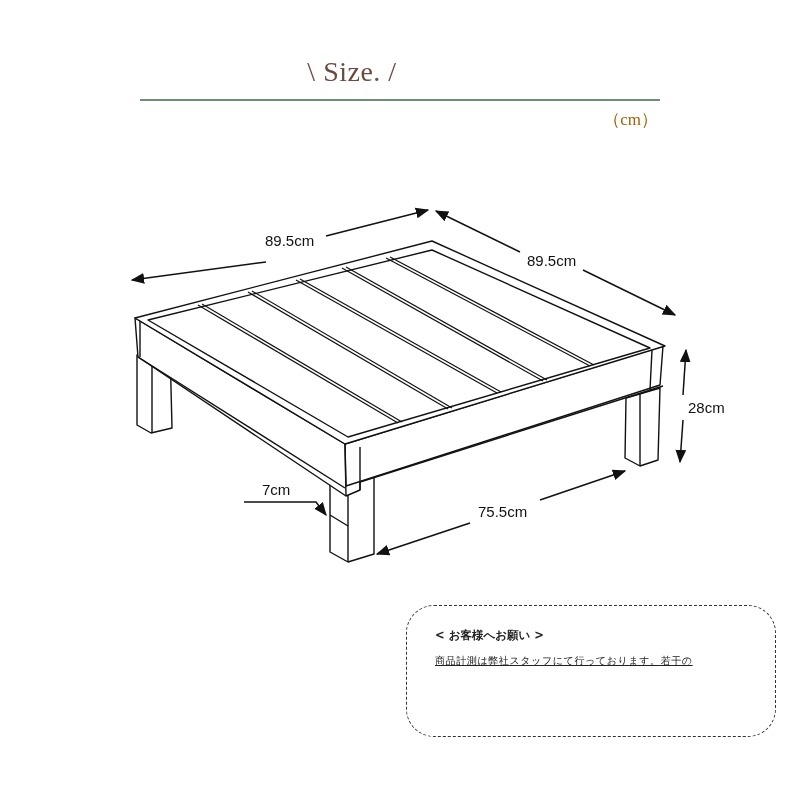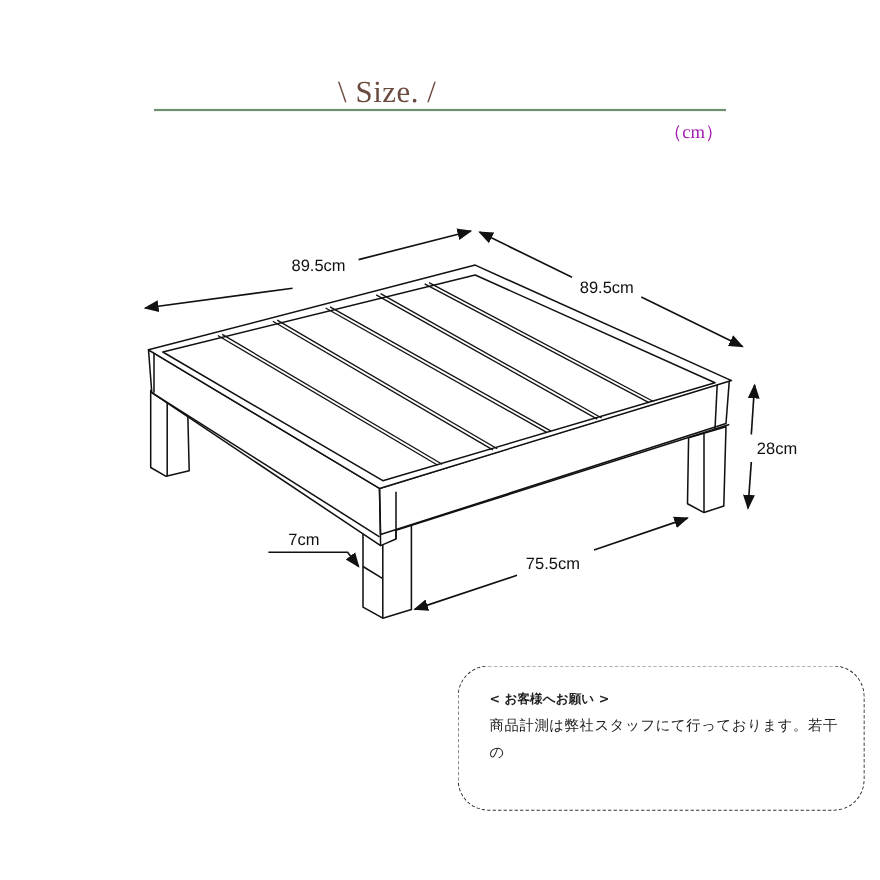--- a/index.html
+++ b/index.html
@@ -1,33 +1,33 @@
 <!DOCTYPE html>
 <html><head>
   <meta charset="utf-8">
   <style>
     html, body { margin: 0; padding: 0; background: #ffffff; }
     body { width: 800px; height: 800px; position: relative; overflow: hidden; font-family: "Liberation Sans", sans-serif; }
     .title {
       position: absolute; left: 0; width: 704px; top: 56px; text-align: center;
-      font-family: "Liberation Serif", "DejaVu Serif", serif; font-size: 28px; color: #6b4a3f; letter-spacing: 0.5px; margin-top: 13px;
+      font-family: "Liberation Serif", "DejaVu Serif", serif; font-size: 28px; color: #6b4a3f; letter-spacing: 0.5px;
     }
     .rule { position: absolute; left: 140px; top: 99px; width: 520px; height: 2px; background: #6f9070; }
     .unit {
       position: absolute; right: 142px; top: 108px; font-family: "Liberation Serif", "DejaVu Serif", serif;
-      font-size: 17px; color: #a21caf;
+      font-size: 17px; color: #a16207;
     }
     svg.drawing { position: absolute; left: 0; top: 0; }
     .dim { font-family: "Liberation Sans", sans-serif; font-size: 15px; fill: #111; }
     .note {
-      position: absolute; left: 416px; top: 605px; width: 370px; height: 132px; box-sizing: border-box;
+      position: absolute; left: 406px; top: 605px; width: 370px; height: 132px; box-sizing: border-box;
       border: 1.5px dashed #333; border-radius: 28px; padding: 22px 16px 0 28px; color: #222;
     }
     .note-head { font-family: "DejaVu Sans", sans-serif; font-size: 11.5px; font-weight: bold; margin-bottom: 6px; }
-    .note-body { font-family: "DejaVu Sans", sans-serif; font-size: 13px; line-height: 24px; letter-spacing: 0.6px; }
+    .note-body { font-family: "DejaVu Sans", sans-serif; font-size: 10px; line-height: 24px; letter-spacing: 0.6px; text-decoration: underline; }
   </style>
 </head>
 <body>
 
 <div class="title">\ Size. /</div>
 <div class="rule"></div>
 <div class="unit">（cm）</div>
 
 <svg class="drawing" width="800" height="800" viewBox="0 0 800 800">
   <defs>

